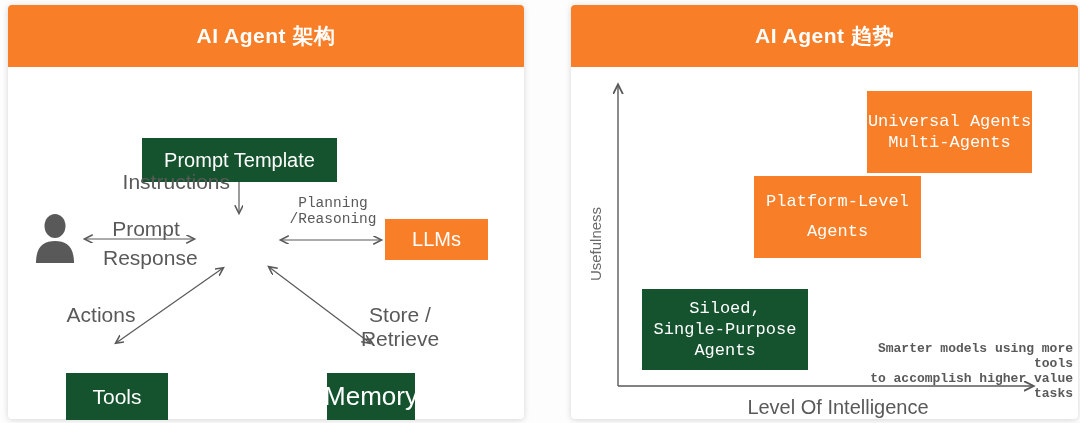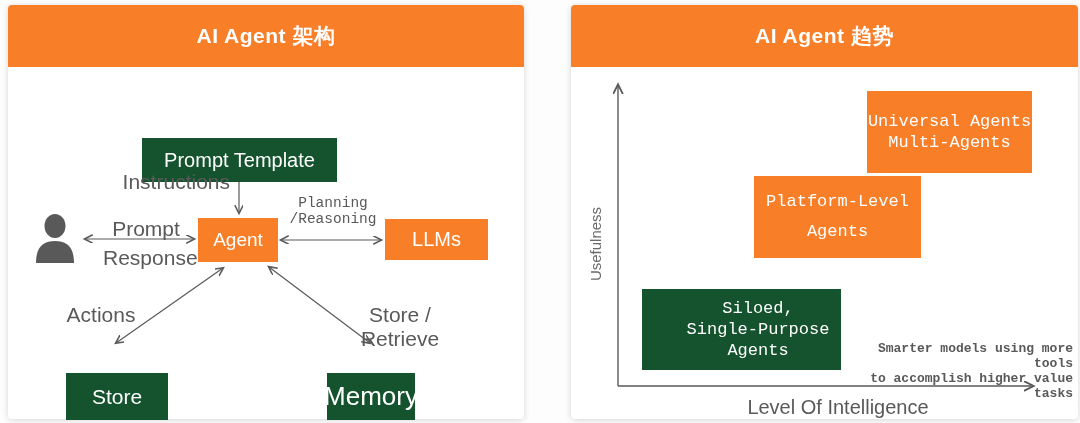--- a/index.html
+++ b/index.html
@@ -37,21 +37,21 @@
   #tools-box{left:58px;top:340px;width:102px;height:47px;font-size:21px;}
   #memory-box{left:319px;top:340px;width:88px;height:47px;font-size:26px;}
   #instructions-label{left:60px;top:165px;width:162px;text-align:right;}
   #prompt-label{left:98px;top:212px;width:80px;text-align:center;}
   #response-label{left:95px;top:241px;width:90px;text-align:center;}
   #planning-label{left:270px;top:190px;width:110px;text-align:center;font-size:14.5px;line-height:16px;}
   #actions-label{left:53px;top:298px;width:80px;text-align:center;}
   #store-retrieve-label{left:327px;top:298px;width:130px;text-align:center;}
   #user-icon{position:absolute;left:27px;top:208px;width:40px;height:50px;}
   
-  #siloed-box{left:71px;top:256px;width:166px;height:81px;font-size:17px;line-height:21px;padding-left:33px;}
+  #siloed-box{left:71px;top:256px;width:166px;height:81px;font-size:17px;line-height:21px;}
   #platform-box{left:183px;top:171px;width:167px;height:82px;font-size:17px;line-height:30px;}
   #universal-box{left:296px;top:86px;width:165px;height:82px;font-size:17px;line-height:21px;}
   #usefulness-label{
     position:absolute;left:-54px;top:229px;width:160px;height:20px;
     text-align:center;font-size:15px;color:#6b6b6b;
     transform:rotate(-90deg);
   }
   #x-axis-label{position:absolute;left:117px;top:391px;width:300px;text-align:center;font-size:20px;color:#595959;}
   #trend-annotation{
     position:absolute;right:5px;top:336px;width:230px;text-align:right;
@@ -79,23 +79,22 @@
     <line x1="108" y1="338" x2="215" y2="263" stroke="#595959" stroke-width="1.2" marker-start="url(#ah-start)" marker-end="url(#ah-end)"></line>
     <line x1="261" y1="262" x2="362" y2="338" stroke="#595959" stroke-width="1.2" marker-start="url(#ah-start)" marker-end="url(#ah-end)"></line>
   </svg>
 
   <svg id="user-icon" viewBox="0 0 40 50">
     <ellipse cx="20" cy="13" rx="10.5" ry="12" fill="#595959"></ellipse>
     <path d="M1,50 C1,33 9,28 20,28 C31,28 39,33 39,50 Z" fill="#595959"></path>
   </svg>
 
   <div class="node gray" id="prompt-template-box">Prompt Template</div>
-  <div class="node orange" id="agent-box">Agent</div>
   <div class="node orange" id="llms-box">LLMs</div>
-  <div class="node gray" id="tools-box">Store</div>
+  <div class="node gray" id="tools-box">Tools</div>
   <div class="node gray" id="memory-box">Memory</div>
 
   <div class="lbl" id="instructions-label">Instructions</div>
   <div class="lbl" id="prompt-label">Prompt</div>
   <div class="lbl" id="response-label">Response</div>
   <div class="lbl pre" id="planning-label">Planning
 /Reasoning</div>
   <div class="lbl" id="actions-label">Actions</div>
   <div class="lbl" id="store-retrieve-label">Store / Retrieve</div>
 </div>

